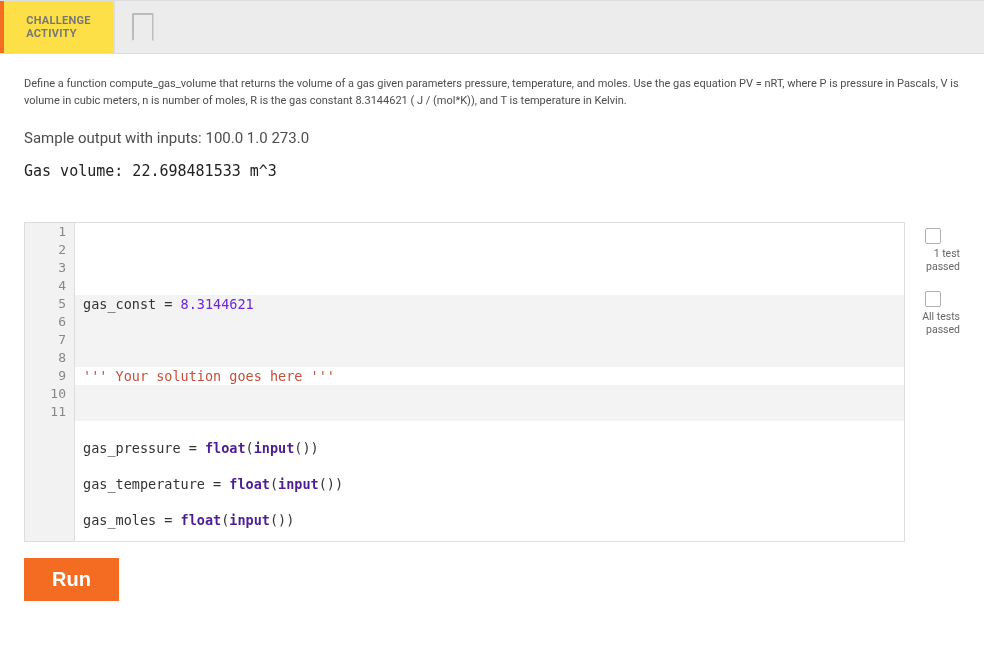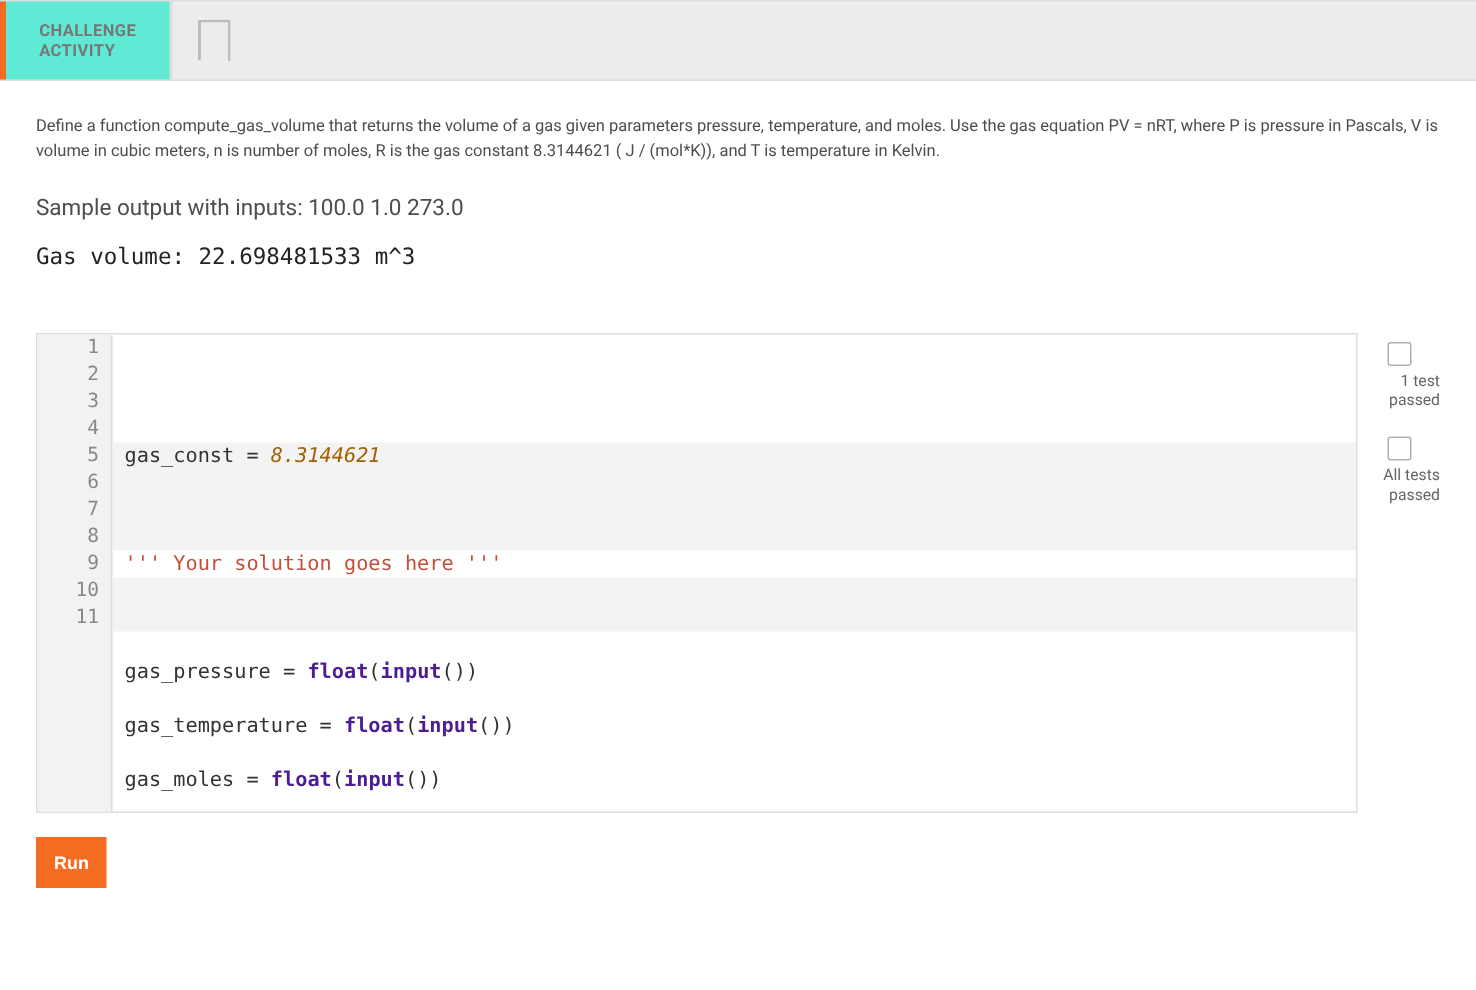--- a/index.html
+++ b/index.html
@@ -20,21 +20,21 @@
     height: 54px;
   }
   .badge-col {
     width: 114px;
     border-left: 4px solid #f36c21;
     display: flex;
     align-items: center;
     justify-content: center;
     padding: 0 8px;
     border-right: 1px solid #ddd;
-    background: #5eead4;
+    background: #fde047;
     color: #777;
     font-size: 11px;
     font-weight: 700;
     letter-spacing: 0.3px;
     line-height: 1.2;
     text-align: left;
   }
   .title-col {
     flex: 1;
     display: flex;
@@ -108,21 +108,21 @@
   }
   .code-line { height: 18px; }
   .hl { background: #f3f3f3; position: absolute; left: 0; right: 0; height: 18px; z-index: 0; }
   .hl.l5 { top: calc(18px*4); }
   .hl.l6 { top: calc(18px*5); }
   .hl.l7 { top: calc(18px*6); }
   .hl.l8 { top: calc(18px*7); }
   .hl.l10 { top: calc(18px*9); }
   .hl.l11 { top: calc(18px*10); }
   .code-inner { position: relative; z-index: 1; }
-  .tok-num { color: #a16207; font-style: italic; }
+  .tok-num { color: #6d28d9; }
   .tok-builtin { color: #4c1d95; font-weight: bold; }
   .tok-comment { color: #c44f3a; margin-top: 20px; }
 
   .side {
     width: 56px;
     text-align: right;
     font-size: 11px;
     color: #666;
     padding-top: 6px;
   }
@@ -131,22 +131,22 @@
     margin: 0 auto 4px auto;
     border-radius: 2px;
   }
   .side .lbl { font-size: 10.5px; line-height: 1.2; margin-bottom: 18px; }
   .run {
     display: inline-block;
     margin-top: 16px;
     background: #f36c21;
     color: #fff;
     font-weight: 700;
-    font-size: 12px;
-    padding: 10px 12px;
+    font-size: 20px;
+    padding: 10px 28px;
     border: none;
     cursor: pointer;
   }
 </style>
 </head>
 <body>
 <div class="wrap">
 
 <div class="header">
   <div class="badge-col">

